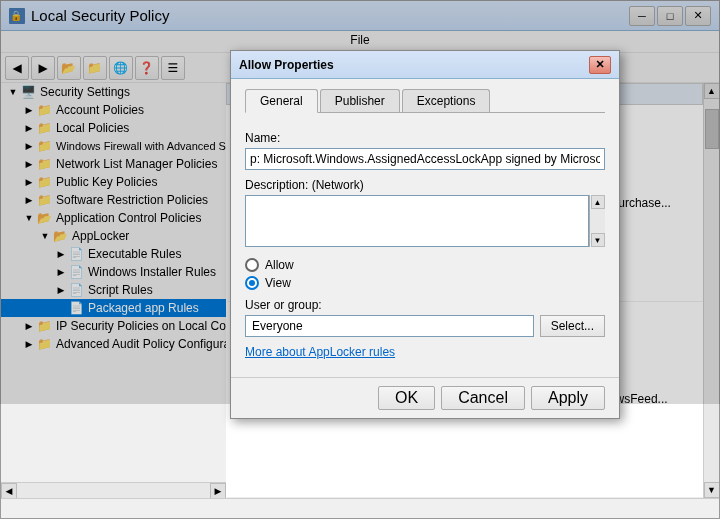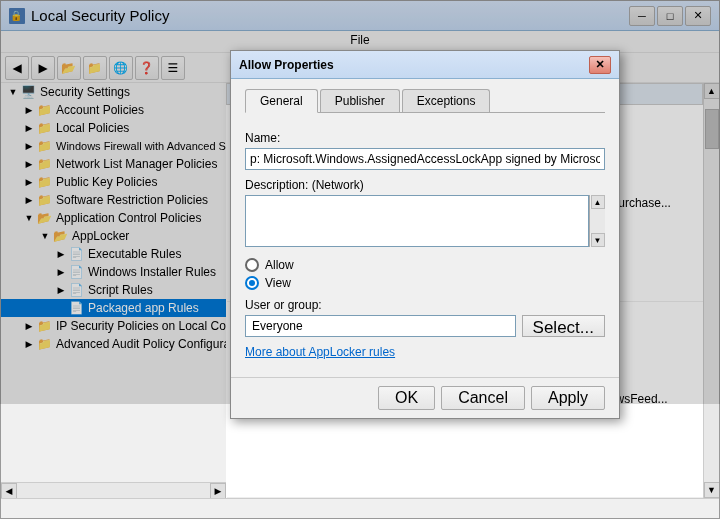--- a/index.html
+++ b/index.html
@@ -447,21 +447,21 @@
       padding: 2px 6px;
       font-size: 12px;
       background: white;
     }
 
     .select-btn {
       height: 22px;
       padding: 2px 10px;
       background: linear-gradient(to bottom, #f5f5f5, #e5e5e5);
       border: 1px solid #aaa;
-      font-size: 17px;
+      font-size: 12px;
       cursor: pointer;
       white-space: nowrap;
     }
 
     
     .more-link {
       color: #0066cc;
       text-decoration: underline;
       cursor: pointer;
       font-size: 12px;

